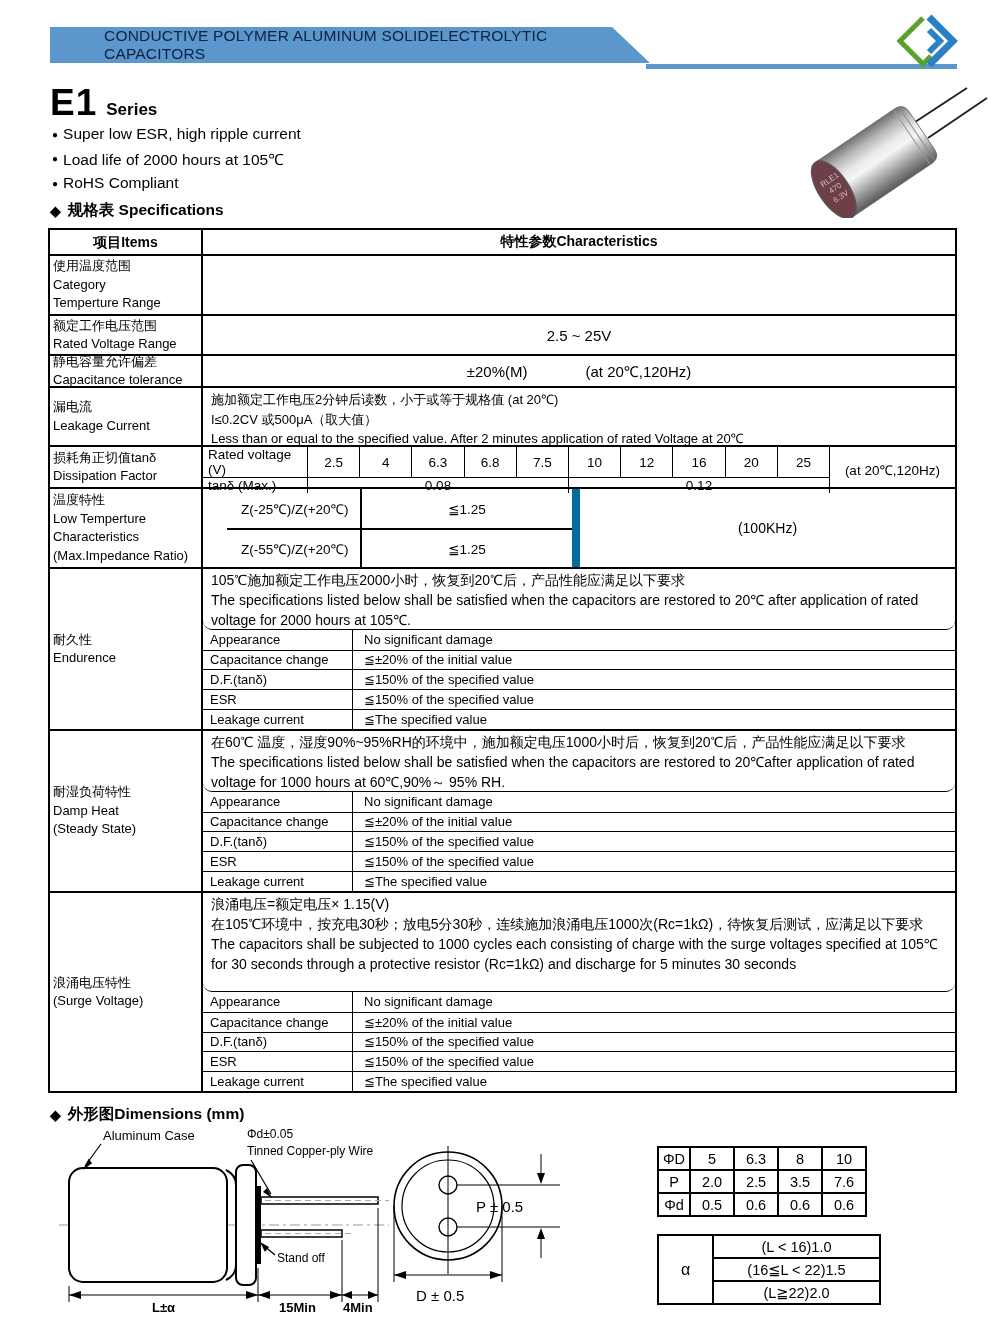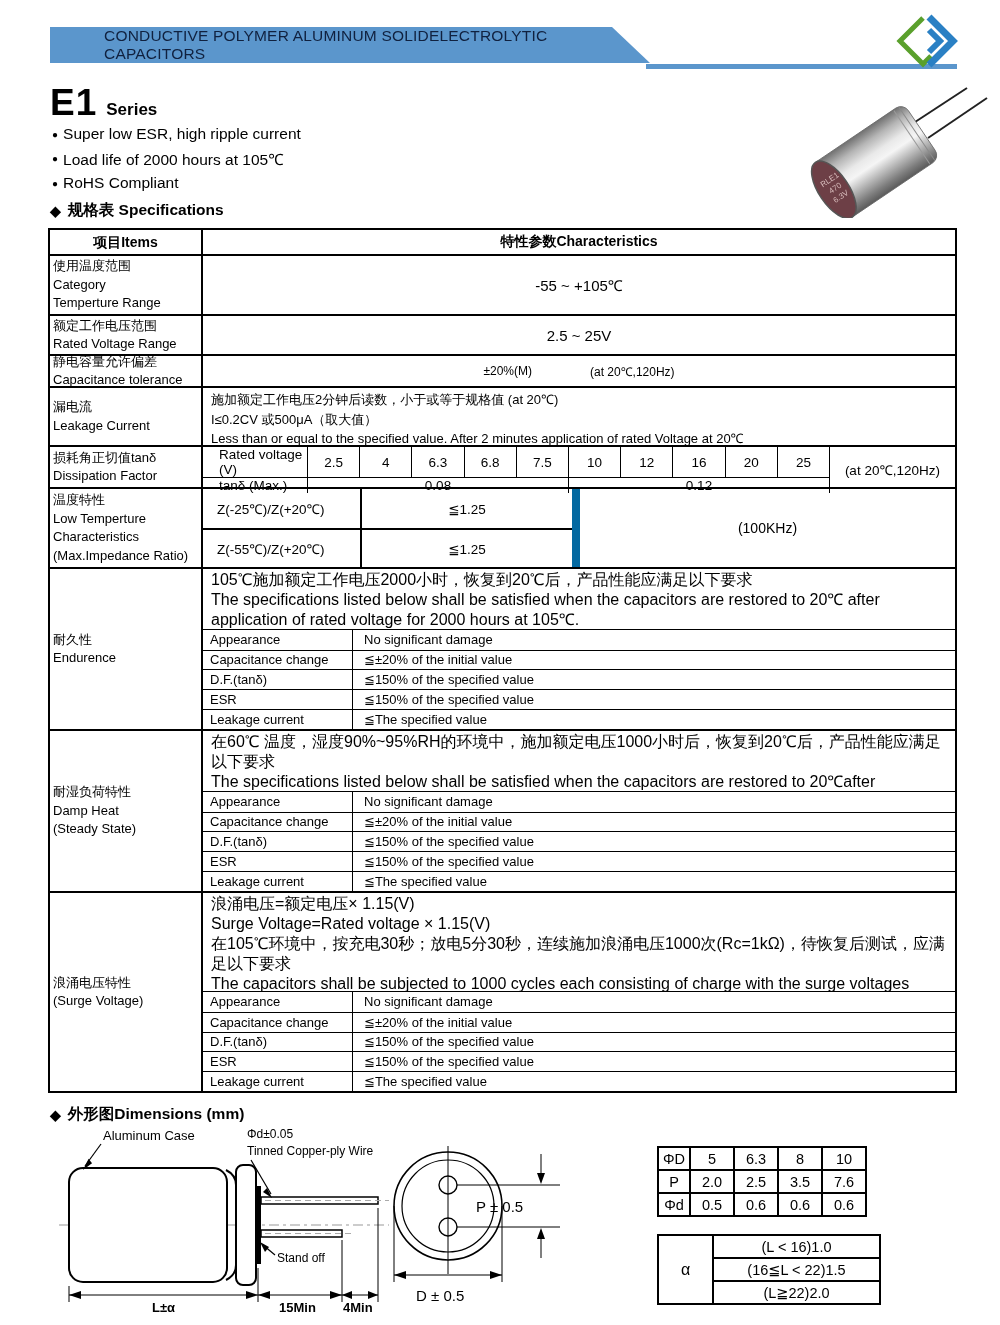--- a/index.html
+++ b/index.html
@@ -33,39 +33,39 @@
   .spec { position: absolute; left: 48px; top: 228px; width: 909px; border: 2px solid #000; }
   .srow { display: flex; border-top: 2px solid #000; }
   .srow:first-child { border-top: none; }
   .c-items { width: 153px; min-width: 153px; border-right: 2px solid #000;
              display: flex; flex-direction: column; justify-content: center;
              padding: 11px 3px; font-size: 13px; line-height: 18.5px; }
   .c-content { flex: 1; min-width: 0; display: flex; flex-direction: column; }
   .hdr { height: 24px; }
   .hdr .c-items, .hdr .c-content { align-items: center; justify-content: center; font-weight: bold; font-size: 14px; flex-direction: row; display: flex; }
   .center-val { flex: 1; display: flex; align-items: center; justify-content: center; font-size: 15px; }
-  .tol-wrap { flex: 1; display: flex; align-items: center; justify-content: center; gap: 58px; font-size: 12px; }
+  .tol-wrap { flex: 1; display: flex; align-items: center; justify-content: center; gap: 58px; font-size: 15px; }
   .multi { flex: 1; display: flex; flex-direction: column; justify-content: center; padding: 2px 8px; font-size: 13px; line-height: 19.5px; }
 
   .dg { display: grid; grid-template-columns: 104px repeat(10, 1fr) 126px; grid-template-rows: 1fr 1fr; height: 100%; font-size: 13.5px; }
   .dg > div { display: flex; align-items: center; justify-content: center; border-left: 1px solid #000; }
-  .dg > .nb { border-left: none; justify-content: flex-start; padding-left: 16px; }
+  .dg > .nb { border-left: none; justify-content: flex-start; padding-left: 5px; }
   .dg > .r2 { border-top: 1px solid #000; }
   .dg > .tlow { grid-row: 2; grid-column: 2 / 7; }
   .dg > .thigh { grid-row: 2; grid-column: 7 / 12; }
   .dg > .cond { grid-row: 1 / 3; grid-column: 12; border-top: none; }
 
   .lg { display: grid; grid-template-columns: 157px 212px 1fr; grid-template-rows: 1fr 1fr; height: 100%; font-size: 13.5px; }
   .lg > div { display: flex; align-items: center; justify-content: center; }
-  .lg > .zl { justify-content: flex-start; padding-left: 14px; }
+  .lg > .zl { justify-content: flex-start; padding-left: 14px; margin-left: 24px; }
   .lg > .zv { border-left: 2px solid #000; }
   .lg > .r2 { border-top: 2px solid #000; }
   .lg > .freq { grid-row: 1 / 3; grid-column: 3; border-left: 8px solid #0369a1; font-size: 14px; }
 
-  .intro { border-bottom: 1px solid #000; padding: 1px 8px; font-size: 16px; line-height: 20px; overflow: hidden; }
+  .intro { border-bottom: 1px solid #000; padding: 1px 8px; font-size: 14px; line-height: 20px; overflow: hidden; border-radius: 9px; }
   .intro-3 { height: 61px; }
   .intro-5 { height: 100px; }
   .frow { height: 20px; display: flex; font-size: 13px; }
   .frow + .frow { border-top: 1px solid #000; }
   .fl { width: 150px; min-width: 150px; border-right: 1px solid #000; display: flex; align-items: center; padding-left: 7px; }
   .fr { flex: 1; display: flex; align-items: center; padding-left: 11px; }
 
   
   .svg-side { position: absolute; left: 55px; top: 1124px; }
   .svg-front { position: absolute; left: 378px; top: 1136px; }
@@ -152,23 +152,20 @@
       <div class="c-items">项目Items</div>
       <div class="c-content">特性参数Characteristics</div>
     </div>
 
     <div class="srow" style="height:60px">
       <div class="c-items">
         <div>使用温度范围</div>
         <div>Category</div>
         <div>Temperture Range</div>
       </div>
-      <div class="c-content">
-          <div class="center-val">-55 ~ +105℃</div>
-        </div>
     </div>
 
     <div class="srow" style="height:40px">
       <div class="c-items">
         <div>额定工作电压范围</div>
         <div>Rated Voltage  Range</div>
       </div>
       <div class="c-content">
           <div class="center-val">2.5  ~  25V</div>
         </div>
@@ -313,21 +310,20 @@
     </div>
 
     <div class="srow" style="height:200px">
       <div class="c-items">
         <div>浪涌电压特性</div>
         <div>(Surge Voltage)</div>
       </div>
       <div class="c-content">
         <div class="intro intro-5">
           <div>浪涌电压=额定电压× 1.15(V)</div>
-          <div>Surge Voltage=Rated voltage × 1.15(V)</div>
           <div>在105℃环境中，按充电30秒；放电5分30秒，连续施加浪涌电压1000次(Rc=1kΩ)，待恢复后测试，应满足以下要求</div>
           <div>The capacitors shall be subjected to 1000 cycles each consisting of charge with the surge voltages specified at 105℃ for 30 seconds through a protective resistor (Rc=1kΩ) and discharge for 5 minutes 30 seconds</div>
         </div>
         <div class="frow">
           <div class="fl">Appearance</div>
           <div class="fr">No significant damage</div>
         </div>
         <div class="frow">
           <div class="fl">Capacitance change</div>
           <div class="fr">≦±20%  of  the initial value</div>

